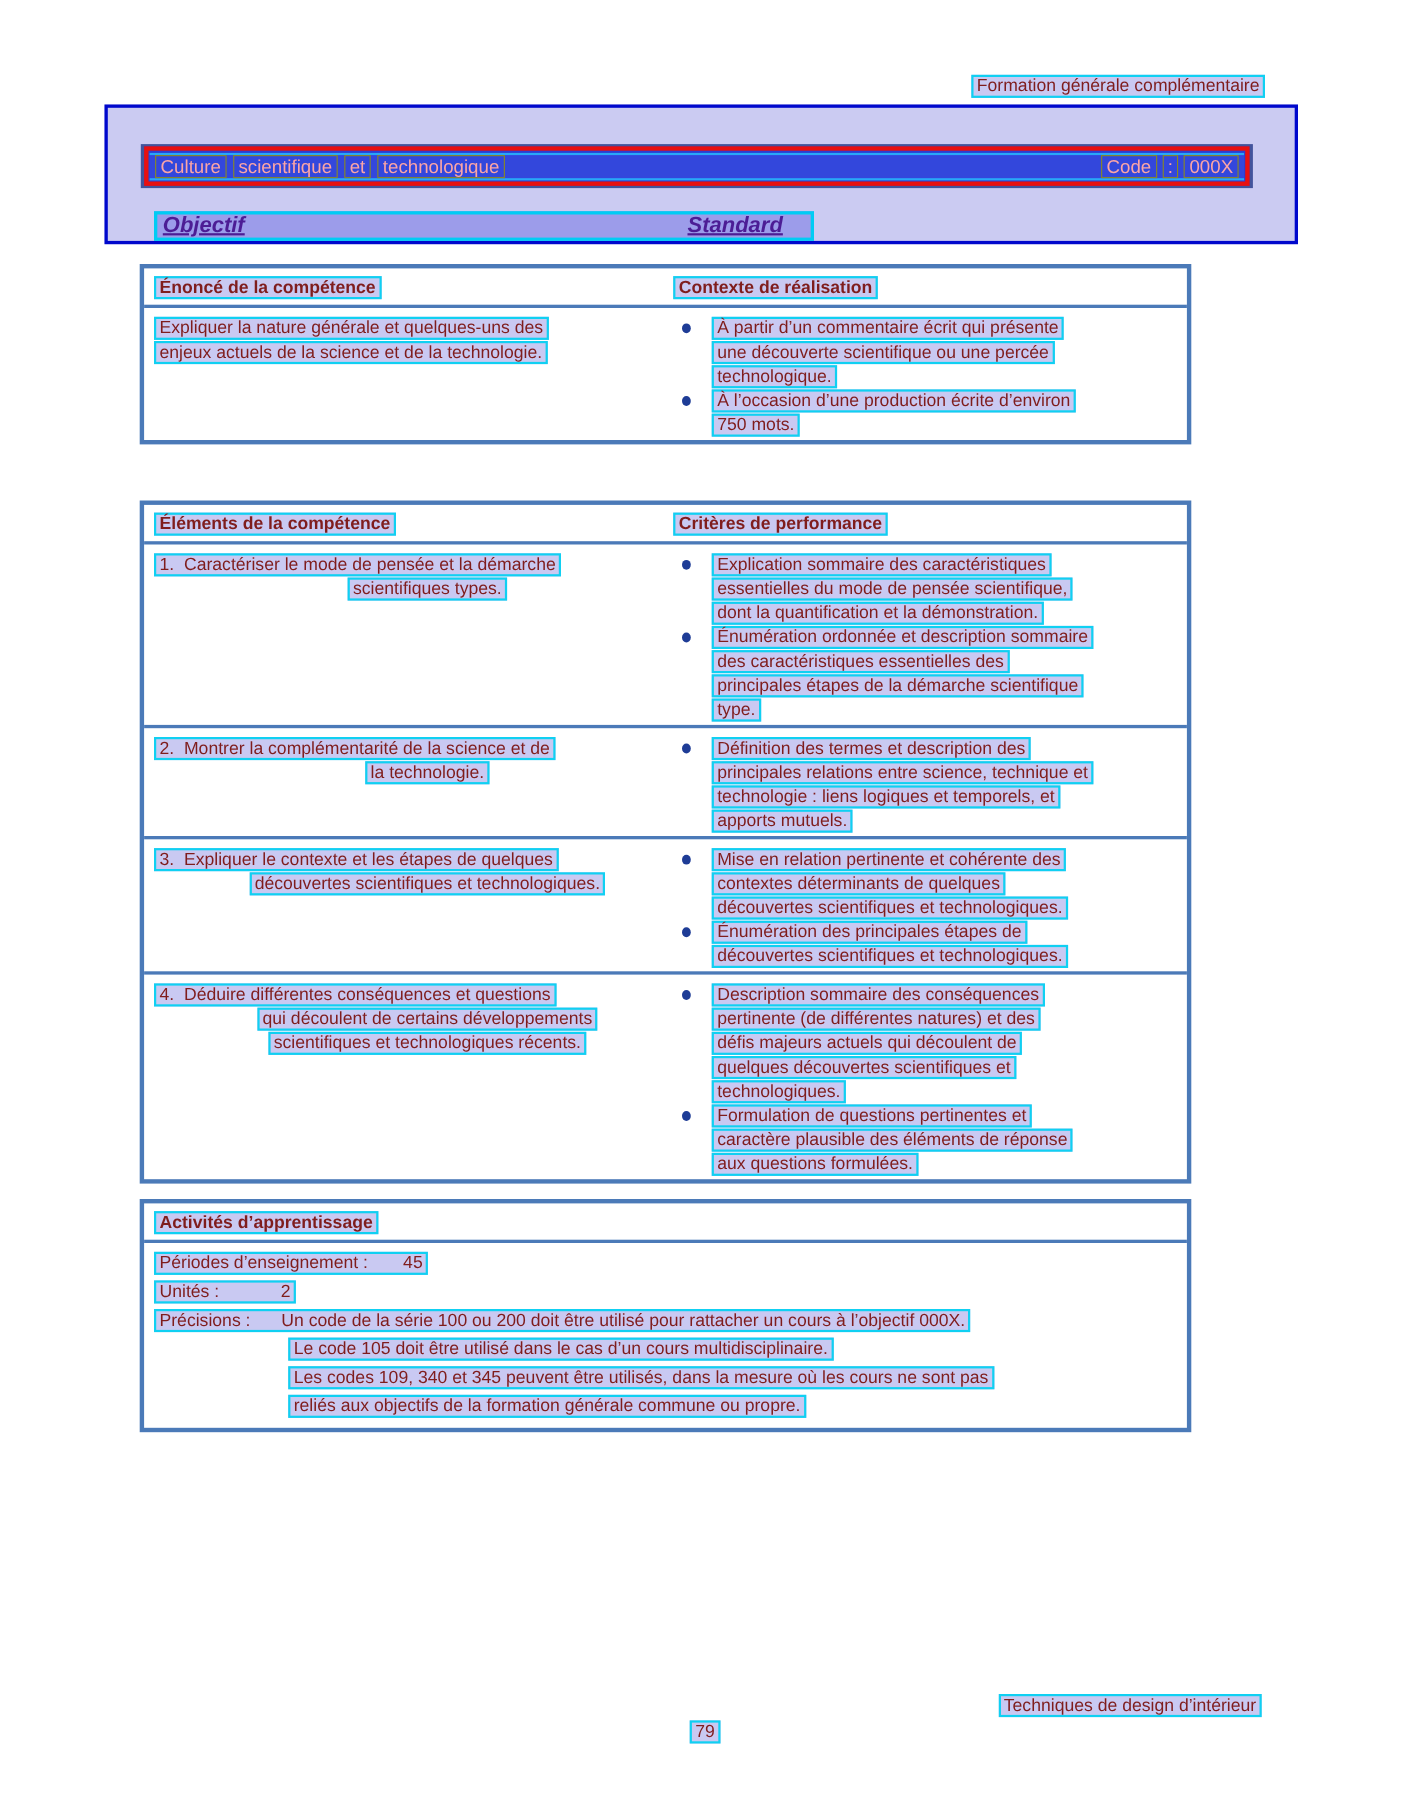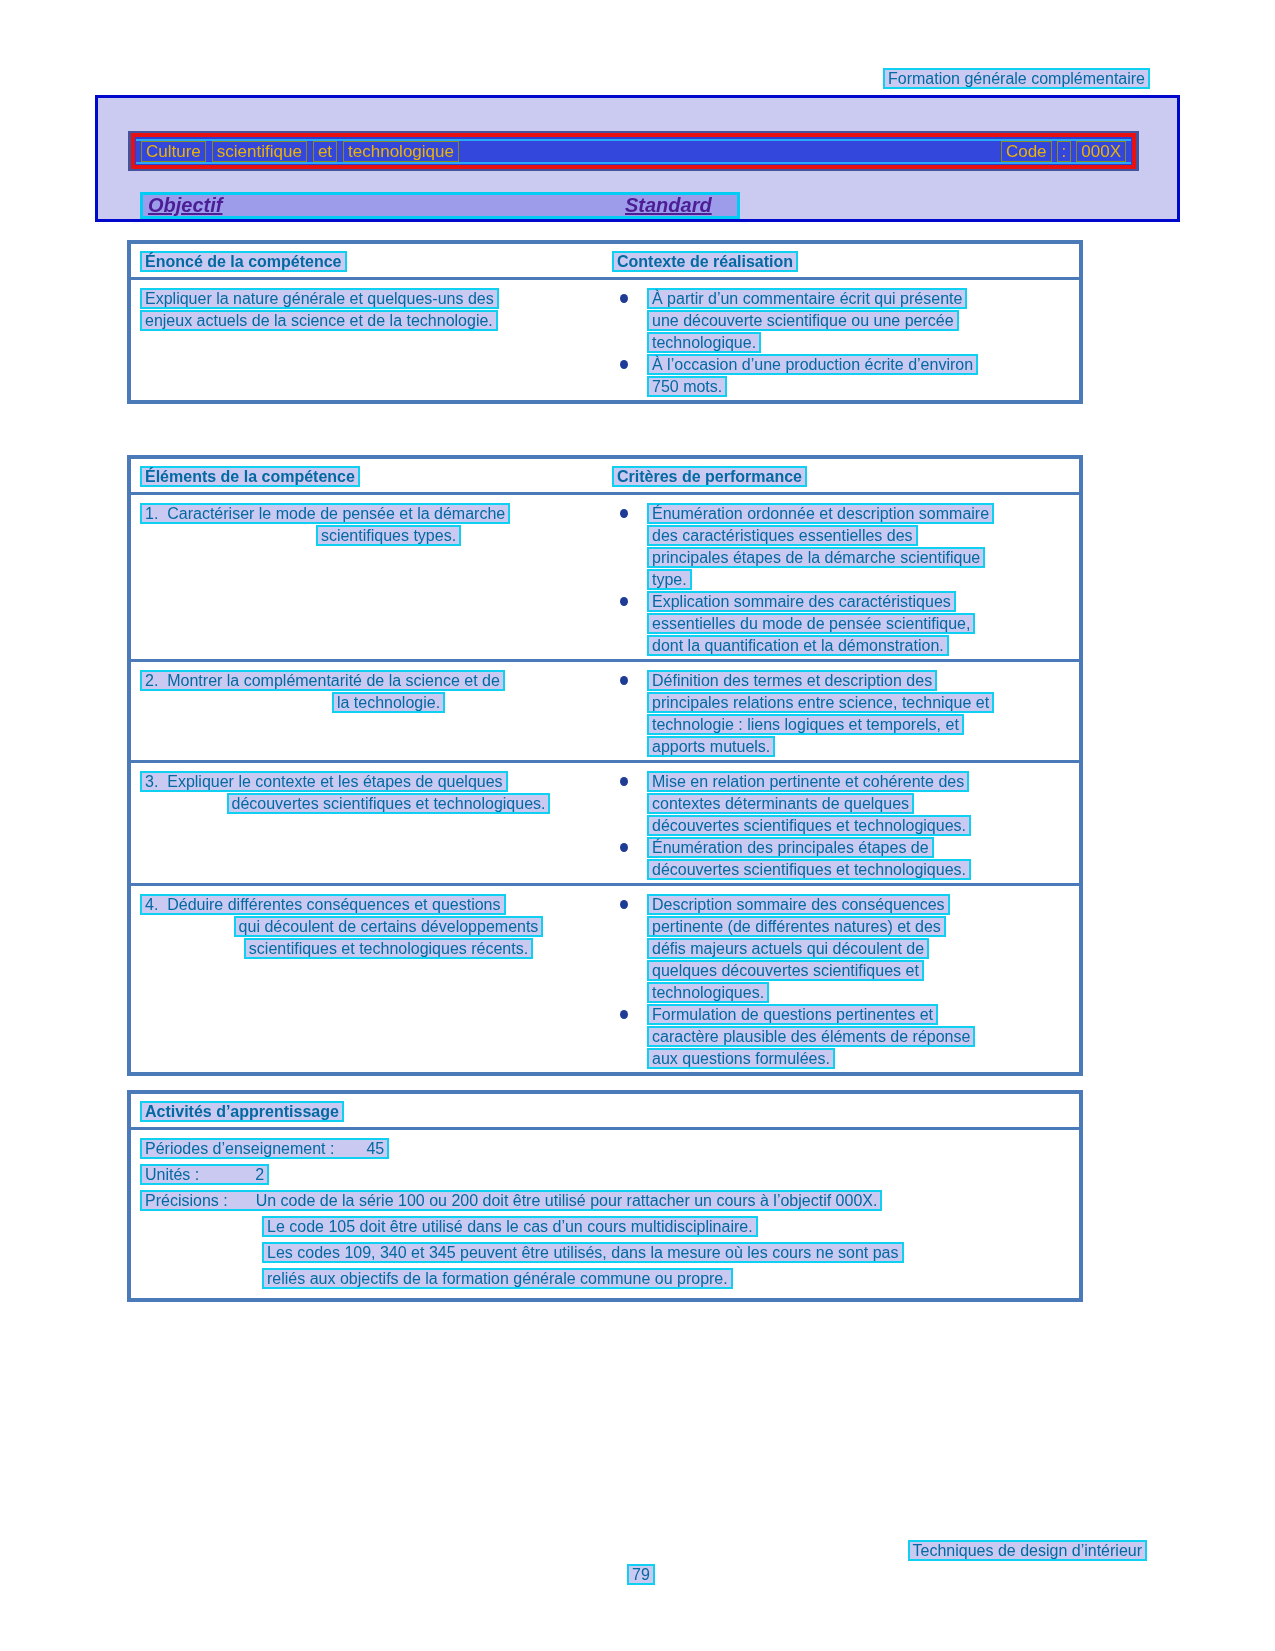--- a/index.html
+++ b/index.html
@@ -3,21 +3,21 @@
 <meta charset="utf-8">
 <style>
   html,body { margin:0; padding:0; }
   body {
     width:1275px; height:1651px; position:relative; background:#ffffff;
     font-family:"Liberation Sans", sans-serif; color:#1c1c72;
   }
   
   .hl {
     display:inline-block; background:#c9c9f2; border:2px solid #10d0f2;
-    padding:0 3px; font-size:16px; line-height:17px; color:#0369a1;
+    padding:0 3px; font-size:16px; line-height:17px; color:#7f1d1d;
     white-space:pre; vertical-align:top;
   }
   .hl.b { font-weight:700; }
   .line  { height:22px; }
   .line3 { height:26px; }
   .cont  { margin-left:28px;text-align:center; }
   .ind   { margin-left:122px; }
   .gap-a { display:inline-block; width:32px; }
   .gap-b { display:inline-block; width:56px; }
   .gap-c { display:inline-block; width:28px; }
@@ -39,21 +39,21 @@
     border:4px solid #e81010; background:#2b3ed2; display:flex; align-items:center;
   }
   .titleline {
     flex:1; margin:0 1px; display:flex; justify-content:space-between;
     align-items:center; background:#3347dc;
     border-top:2px solid #28a8f8; border-bottom:2px solid #28a8f8; padding:0 5px;
   }
   .words { display:flex; gap:6px; }
   .codegrp { display:flex; gap:5px; }
   .bw {
-    border:1px solid #8a8a20; color:#eab308; font-size:17px; line-height:19px;
+    border:1px solid #8a8a20; color:#fca5a5; font-size:17px; line-height:19px;
     padding:0 4px; white-space:pre;
   }
   .objline {
     position:absolute; left:42px; top:94px; width:600px; height:27px;
     box-sizing:border-box; background:#9c9cea; border:3px solid #00ccf4;
   }
   .obj {
     position:absolute; top:0; font-style:italic; font-weight:700; font-size:20px;
     line-height:21px; color:#4c1d95; text-decoration:underline; white-space:pre;
   }
@@ -149,34 +149,34 @@
     <div class="cl">
       <div class="line"><span class="hl">1.  Caractériser le mode de pensée et la démarche</span></div>
       <div class="line cont"><span class="hl">scientifiques types.</span></div>
     </div>
     <div class="cr">
       <div class="bi">
         <div class="bcol">
             <div class="dot"></div>
           </div>
         <div>
+          <div class="line"><span class="hl">Explication sommaire des caractéristiques</span></div>
+          <div class="line"><span class="hl">essentielles du mode de pensée scientifique,</span></div>
+          <div class="line"><span class="hl">dont la quantification et la démonstration.</span></div>
+        </div>
+      </div>
+      <div class="bi">
+        <div class="bcol">
+            <div class="dot"></div>
+          </div>
+        <div>
           <div class="line"><span class="hl">Énumération ordonnée et description sommaire</span></div>
           <div class="line"><span class="hl">des caractéristiques essentielles des</span></div>
           <div class="line"><span class="hl">principales étapes de la démarche scientifique</span></div>
           <div class="line"><span class="hl">type.</span></div>
-        </div>
-      </div>
-      <div class="bi">
-        <div class="bcol">
-            <div class="dot"></div>
-          </div>
-        <div>
-          <div class="line"><span class="hl">Explication sommaire des caractéristiques</span></div>
-          <div class="line"><span class="hl">essentielles du mode de pensée scientifique,</span></div>
-          <div class="line"><span class="hl">dont la quantification et la démonstration.</span></div>
         </div>
       </div>
     </div>
   </div>
 
   <div class="trow">
     <div class="cl">
       <div class="line"><span class="hl">2.  Montrer la complémentarité de la science et de</span></div>
       <div class="line cont"><span class="hl">la technologie.</span></div>
     </div>

